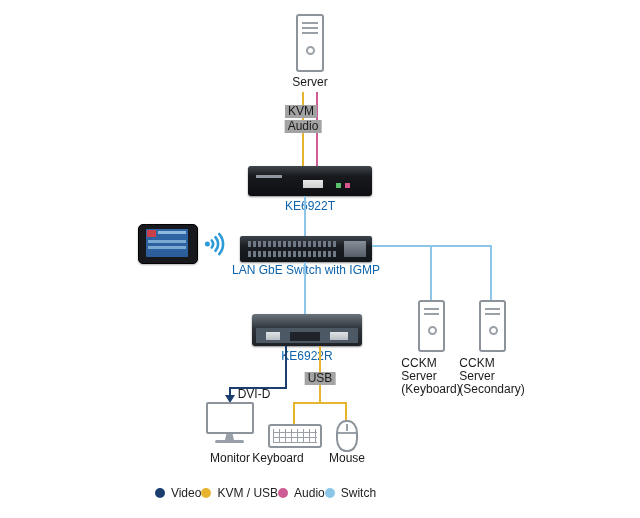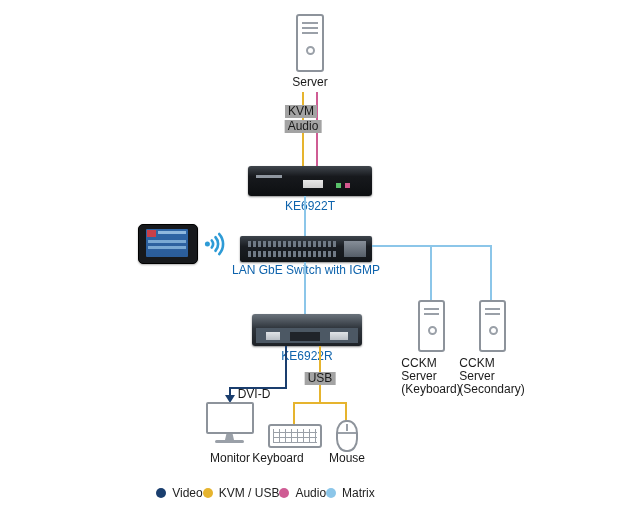--- a/index.html
+++ b/index.html
@@ -185,17 +185,17 @@
     <div class="legend-item">
       <span class="legend-dot" style="background: rgb(230, 180, 46);"></span>
       <span>KVM / USB</span>
     </div>
     <div class="legend-item">
       <span class="legend-dot" style="background: rgb(207, 92, 148);"></span>
       <span>Audio</span>
     </div>
     <div class="legend-item">
       <span class="legend-dot" style="background: rgb(140, 198, 233);"></span>
-      <span>Matrix</span>
+      <span>Switch</span>
     </div>
   </div>
 
 </div>
 
 </body></html>

